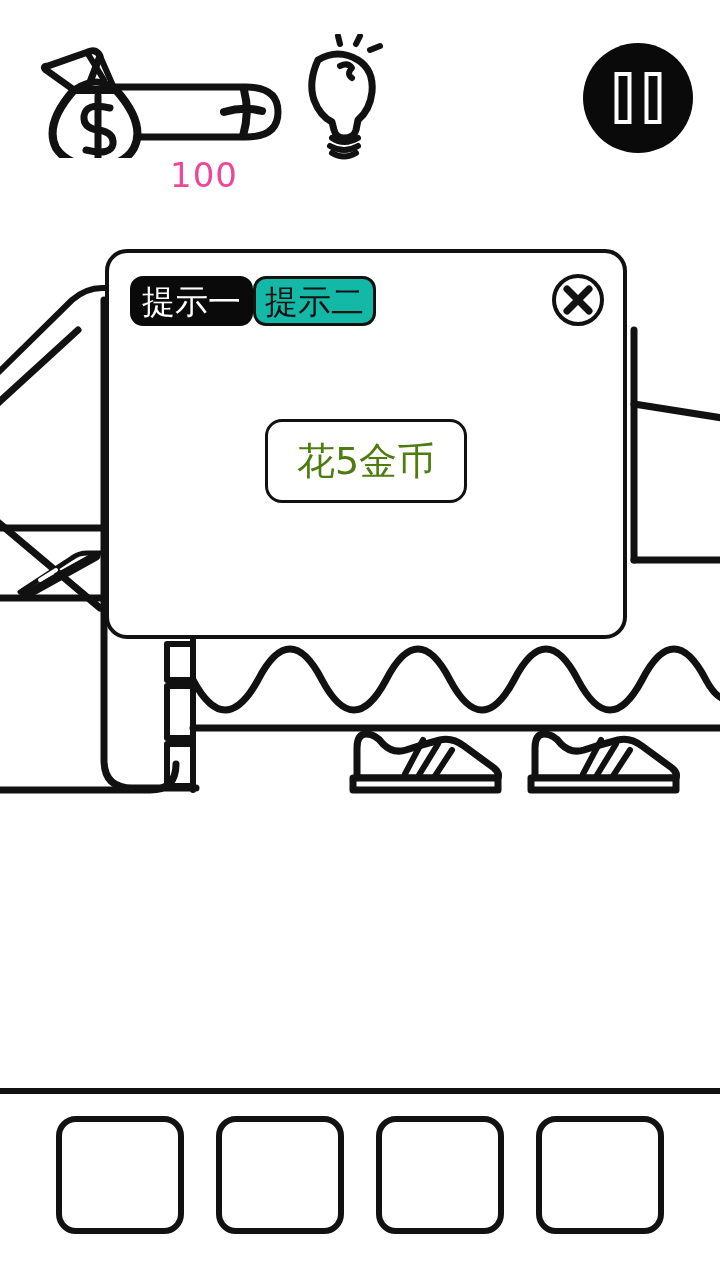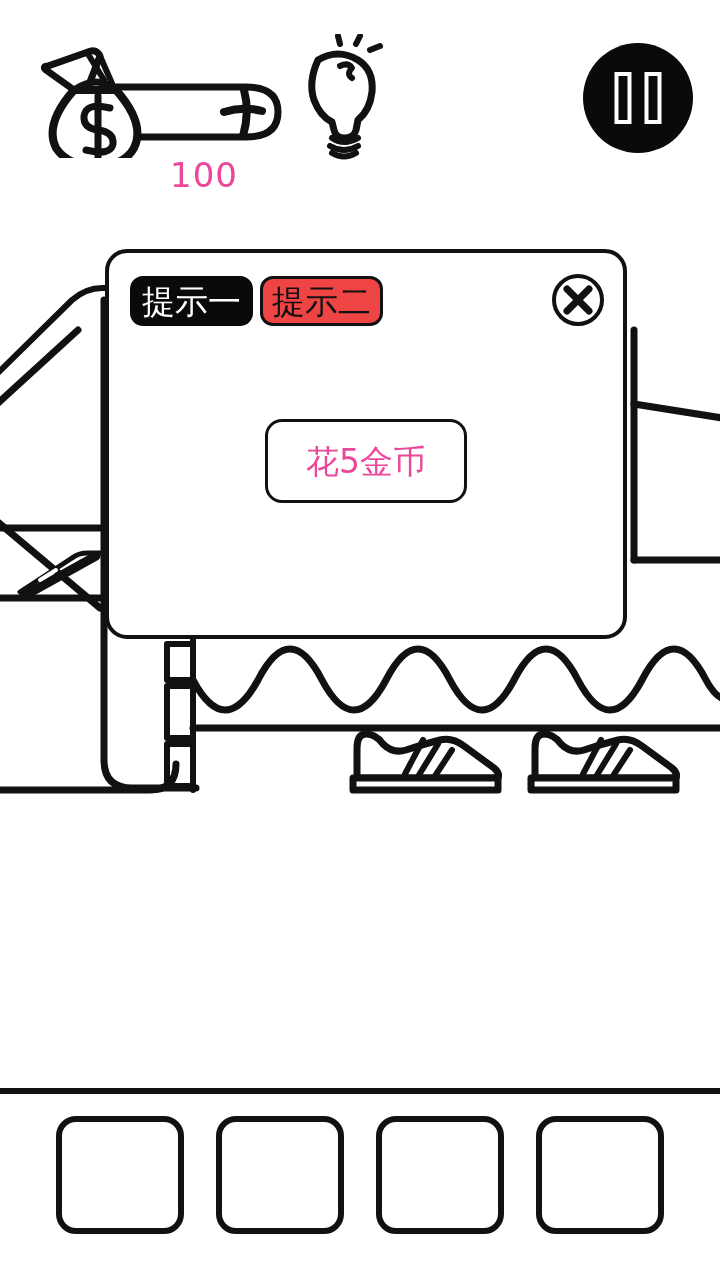--- a/index.html
+++ b/index.html
@@ -105,35 +105,35 @@
     border-radius: 22px;
     box-sizing: border-box;
     z-index: 30;
   }
   .dialog-tabs {
     position: absolute;
     left: 21px;
     top: 23px;
     display: flex;
     align-items: center;
-    gap: 7px;
+    gap: 0;
   }
   .tab {
     height: 50px;
     min-width: 122px;
     padding: 0 9px;
     border: 3px solid #111111;
     border-radius: 13px;
     box-sizing: border-box;
     display: flex;
     align-items: center;
     justify-content: center;
     font-size: 33px;
     line-height: 1;
-    background: #ef4444;
+    background: #14b8a6;
     color: #111111;
     cursor: pointer;
     font-family: "DejaVu Sans", sans-serif;
     letter-spacing: 0px;
     white-space: nowrap;
   }
   .tab.active {
     background: #0a0a0a;
     color: #ffffff;
     border-color: #0a0a0a;
@@ -158,22 +158,22 @@
     padding-top: 70px;
     box-sizing: border-box;
   }
   .cost-button {
     min-width: 202px;
     height: 84px;
     padding: 0 22px;
     border: 3px solid #111111;
     border-radius: 17px;
     background: #ffffff;
-    color: #ec4899;
-    font-size: 33px;
+    color: #4d7c0f;
+    font-size: 38px;
     line-height: 1;
     display: flex;
     align-items: center;
     justify-content: center;
     cursor: pointer;
     box-sizing: border-box;
     font-family: "DejaVu Sans", sans-serif;
     white-space: nowrap;
   }
 

